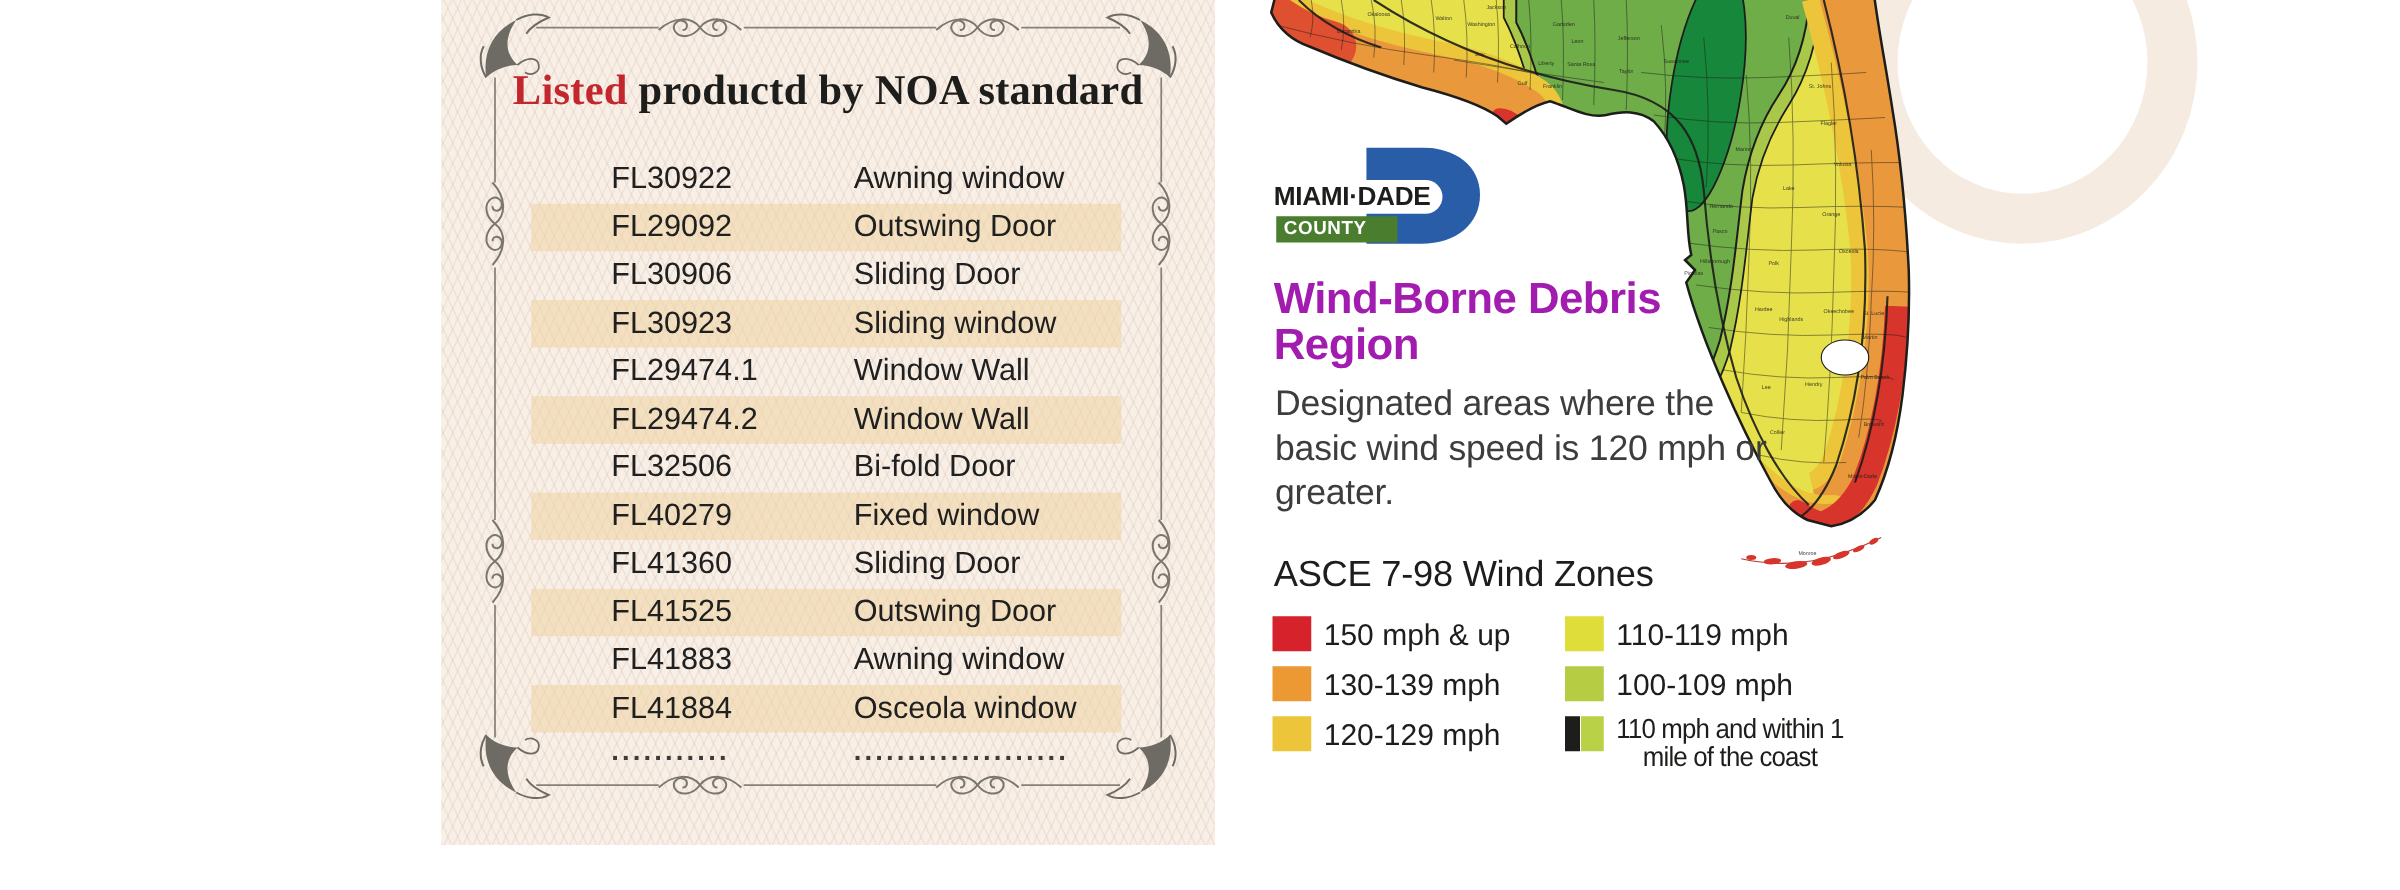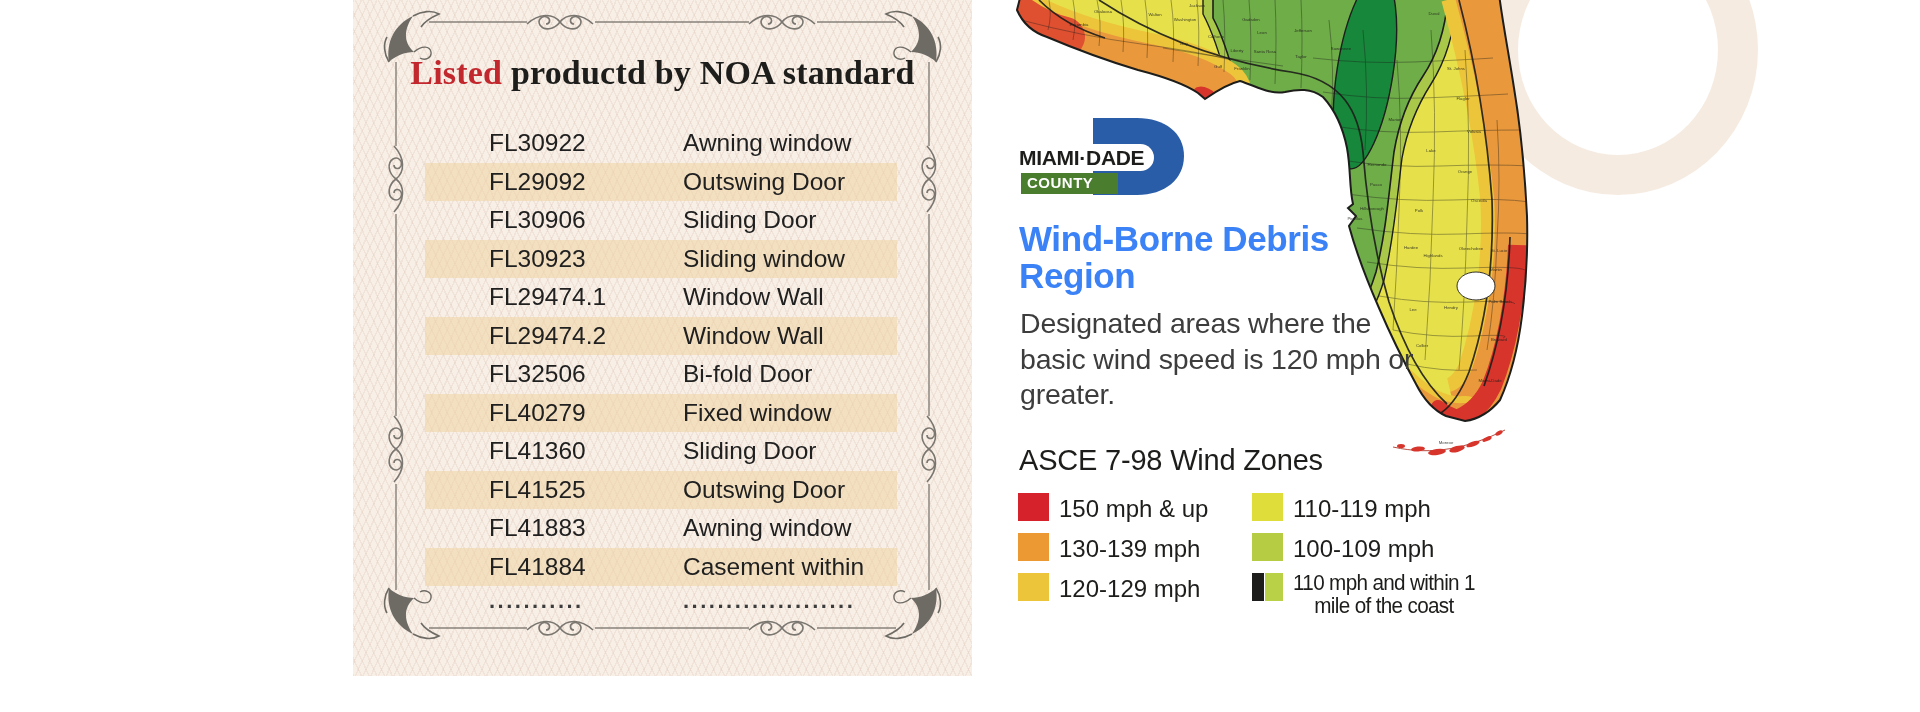--- a/index.html
+++ b/index.html
@@ -246,21 +246,21 @@
           <div class="prod-row alt">
       <span class="cell-code">FL41525</span>
       <span class="cell-name">Outswing Door</span>
     </div>
           <div class="prod-row">
       <span class="cell-code">FL41883</span>
       <span class="cell-name">Awning window</span>
     </div>
           <div class="prod-row alt">
       <span class="cell-code">FL41884</span>
-      <span class="cell-name">Casement within</span>
+      <span class="cell-name">Osceola window</span>
     </div>
         </div>
       <div class="dots-row">
         <span class="dots left">...........</span>
         <span class="dots right">....................</span>
       </div>
     </div>
   </div>
 
   <div class="md-logo">
@@ -268,21 +268,21 @@
       <path id="dpath" d="M0,0 H44 C72,0 91,15 91,38 C91,61 72,77 44,77 H0 Z" fill="#2a5da8"></path>
     </svg>
     <div class="pill">
       <span>MIAMI·DADE</span>
     </div>
     <div class="county-box" id="county-box" style="background: rgb(74, 125, 45);">
       <span>COUNTY</span>
     </div>
   </div>
 
-  <div class="wb-heading" id="wb-heading" style="color: #3b82f6;">
+  <div class="wb-heading" id="wb-heading" style="color: #a21caf;">
     <div>Wind-Borne Debris</div>
     <div>Region</div>
   </div>
   <div class="wb-desc">
     <div>Designated areas where the</div>
     <div>basic wind speed is 120 mph or</div>
     <div>greater.</div>
   </div>
 
   <div class="legend-title">ASCE 7-98 Wind Zones</div>

